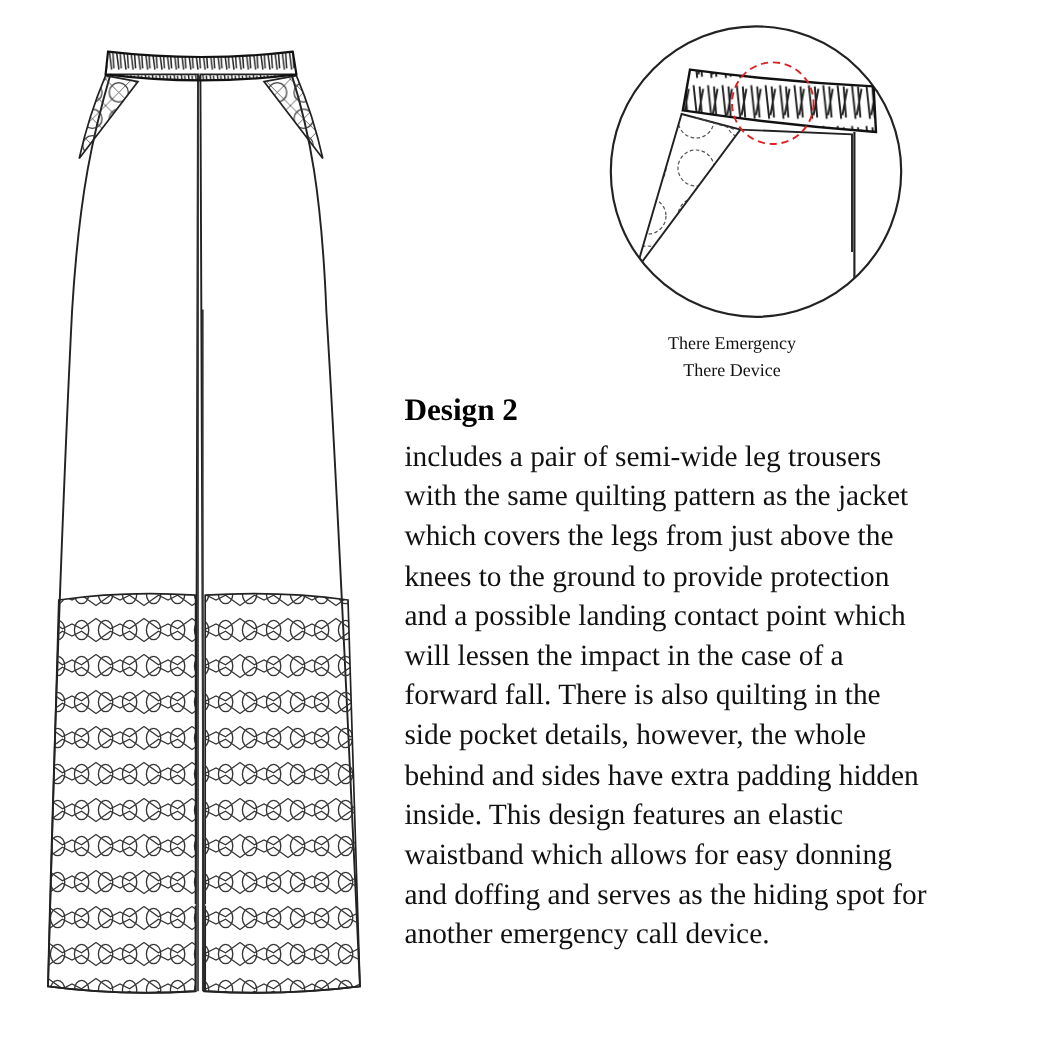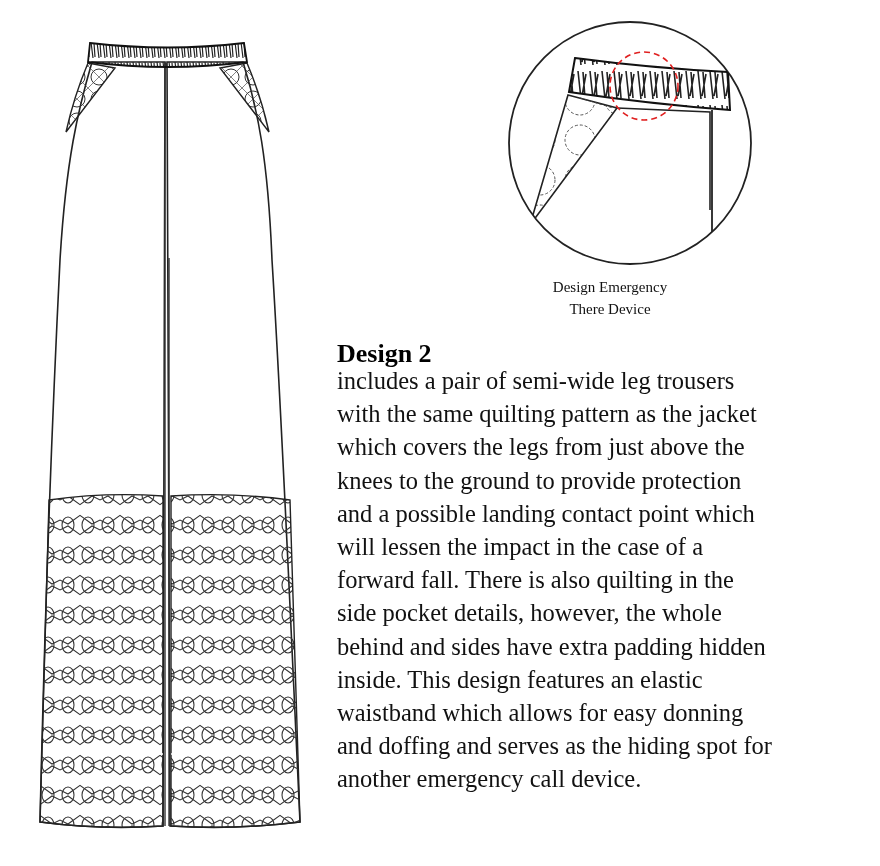--- a/index.html
+++ b/index.html
@@ -2,21 +2,21 @@
 <html><head>
 <meta charset="utf-8">
 <style>
   html, body { margin:0; padding:0; background:#ffffff; }
   body { width:880px; height:866px; position:relative; overflow:hidden;
          font-family:"Liberation Serif", "DejaVu Serif", serif; color:#111; }
   #drawing { position:absolute; left:0; top:0; }
   .caption { position:absolute; left:510px; top:276px; width:200px; text-align:center;
              font-size:15px; line-height:22px; color:#111; }
   .caption span { display:block; }
-  .heading { position:absolute; left:337px; top:337px; font-size:26px; font-weight:bold;
+  .heading { position:absolute; left:337px; top:325px; font-size:26px; font-weight:bold;
              line-height:34px; color:#000; }
   .body-text { position:absolute; left:337px; top:364px; width:545px; font-size:24.5px;
                line-height:33.2px; color:#111; }
   .body-text span { display:block; white-space:nowrap; }
 </style>
 </head>
 <body>
 
 <svg id="drawing" width="880" height="866" viewBox="0 0 880 866">
   <defs>
@@ -76,21 +76,21 @@
       <line x1="712" y1="110" x2="712" y2="280" stroke="#222" stroke-width="1.8"></line>
 
       <path d="M575 58 Q650 68 728 72 L730 110 Q650 104 569 92 Z" fill="url(#elasticbig)" stroke="#111" stroke-width="2"></path>
     </g>
 
     <circle cx="644" cy="86" r="34" fill="none" stroke="#e02020" stroke-width="1.6" stroke-dasharray="6 4"></circle>
   </g>
 </svg>
 
 <div class="caption">
-  <span>Design Emergency</span>
+  <span>There Emergency</span>
   <span>There Device</span>
 </div>
 
 <div class="heading">Design 2</div>
 
 <div class="body-text">
   <span>includes a pair of semi-wide leg trousers</span>
   <span>with the same quilting pattern as the jacket</span>
   <span>which covers the legs from just above the</span>
   <span>knees to the ground to provide protection</span>

